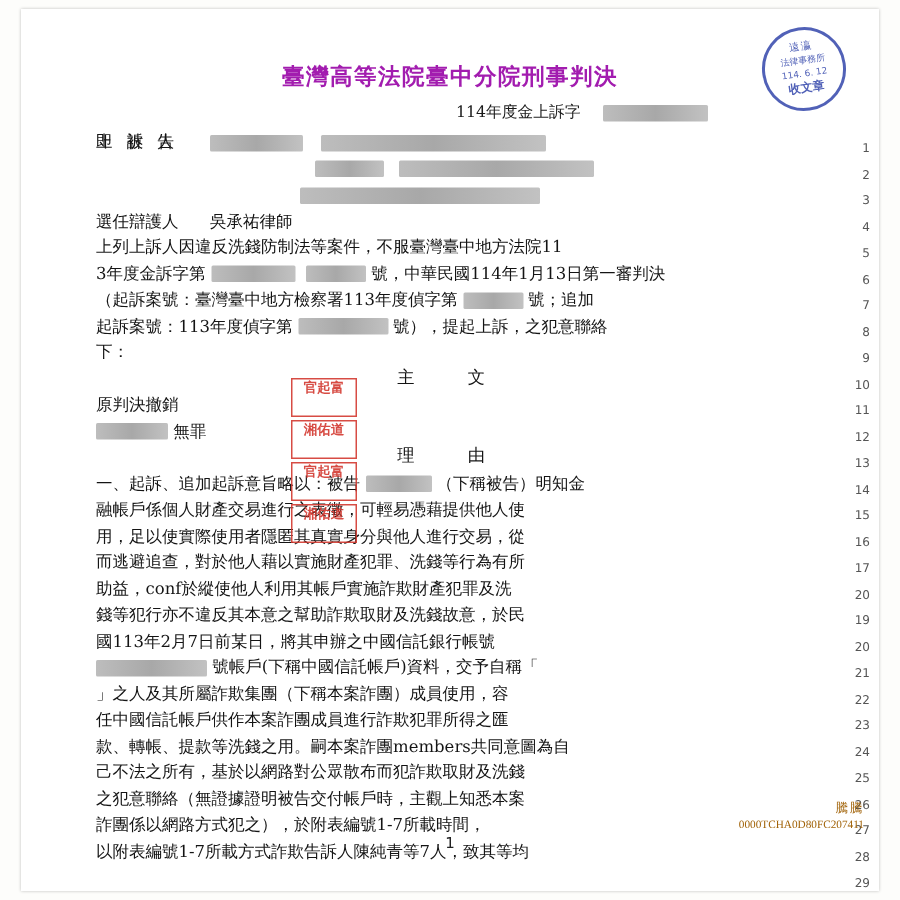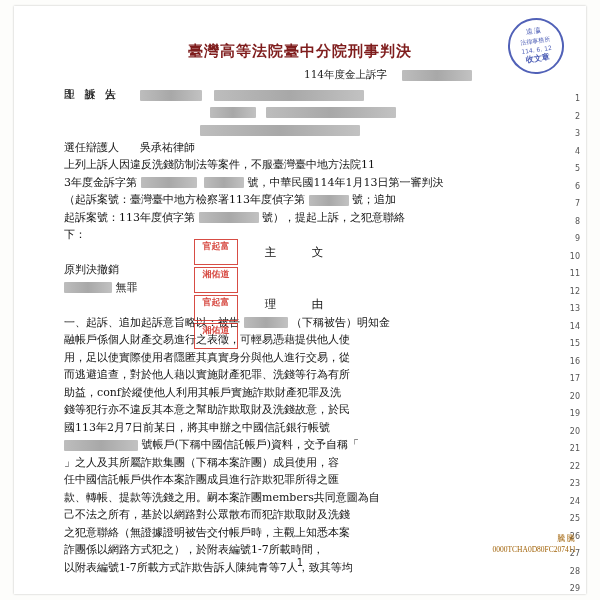--- a/index.html
+++ b/index.html
@@ -55,21 +55,21 @@
 
   .doc-title {
     position: absolute;
     top: 36px;
     left: 0;
     width: 572px;
     text-align: center;
     font-size: 15px;
     font-weight: bold;
     letter-spacing: 1px;
-    color: #7f1d1d;
+    color: #a21caf;
   }
   .case-no {
     position: absolute;
     top: 62px;
     left: 290px;
     font-size: 10.5px;
     color: #1a1a1a;
     display: flex;
     align-items: center;
     gap: 15px;
@@ -133,21 +133,21 @@
   }
   .linenums div {
     height: 17.5px;
     line-height: 17.5px;
   }
 
   
   .stamp-block {
     position: absolute;
     left: 180px;
-    top: 233px;
+    top: 246px;
     width: 46px;
   }
   .stamp {
     width: 44px;
     height: 26px;
     border: 1.5px solid #d2342b;
     color: #d2342b;
     font-size: 9px;
     line-height: 11px;
     text-align: center;

